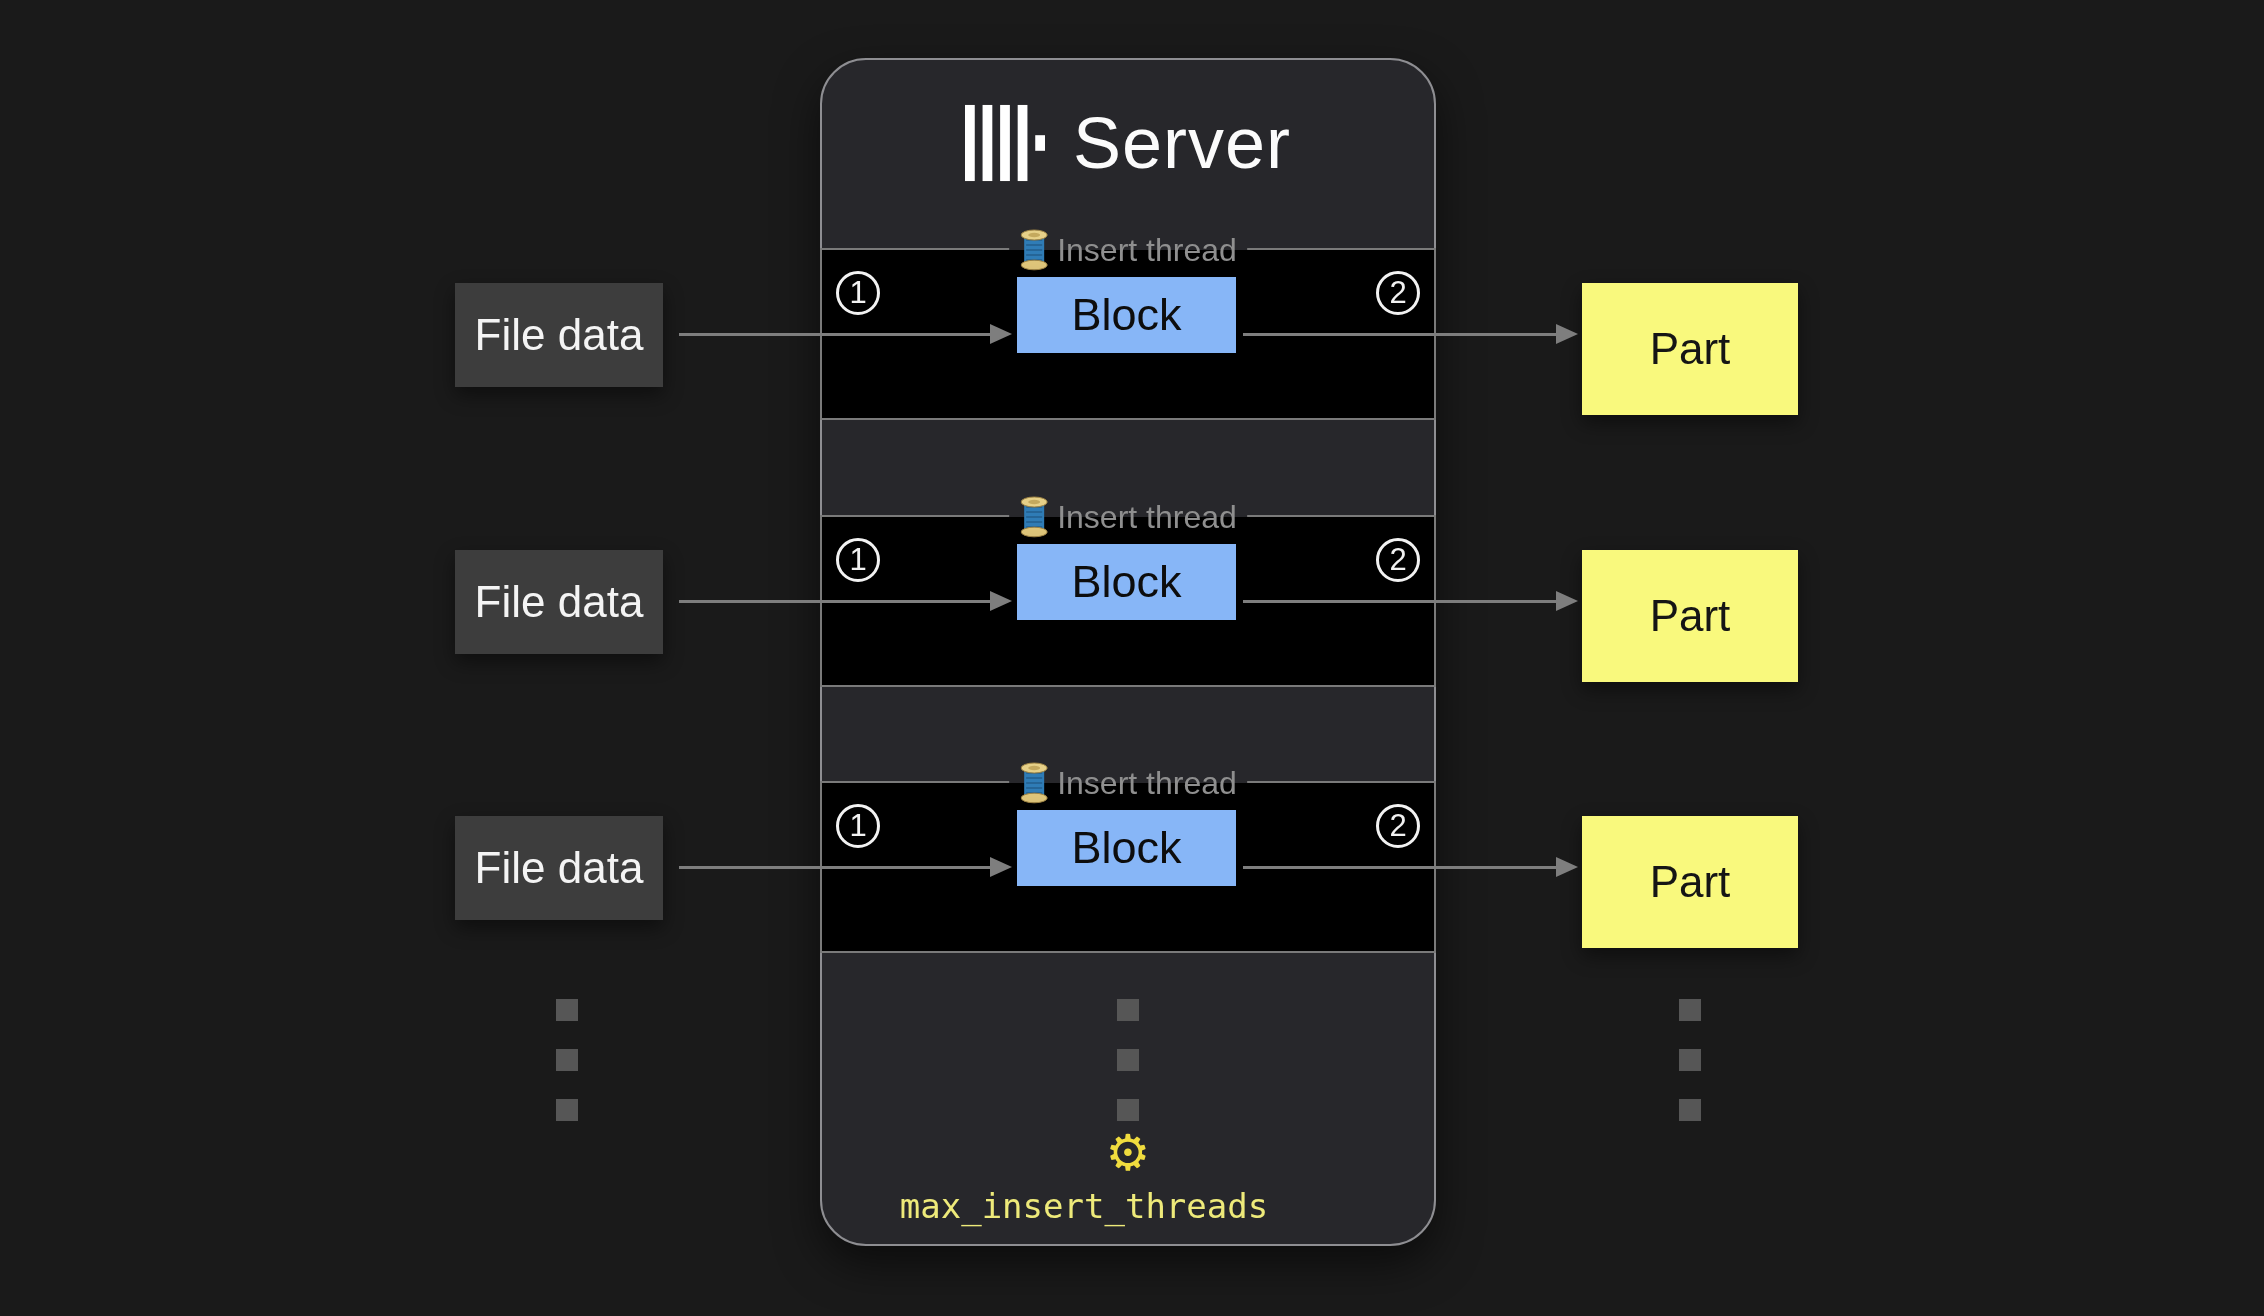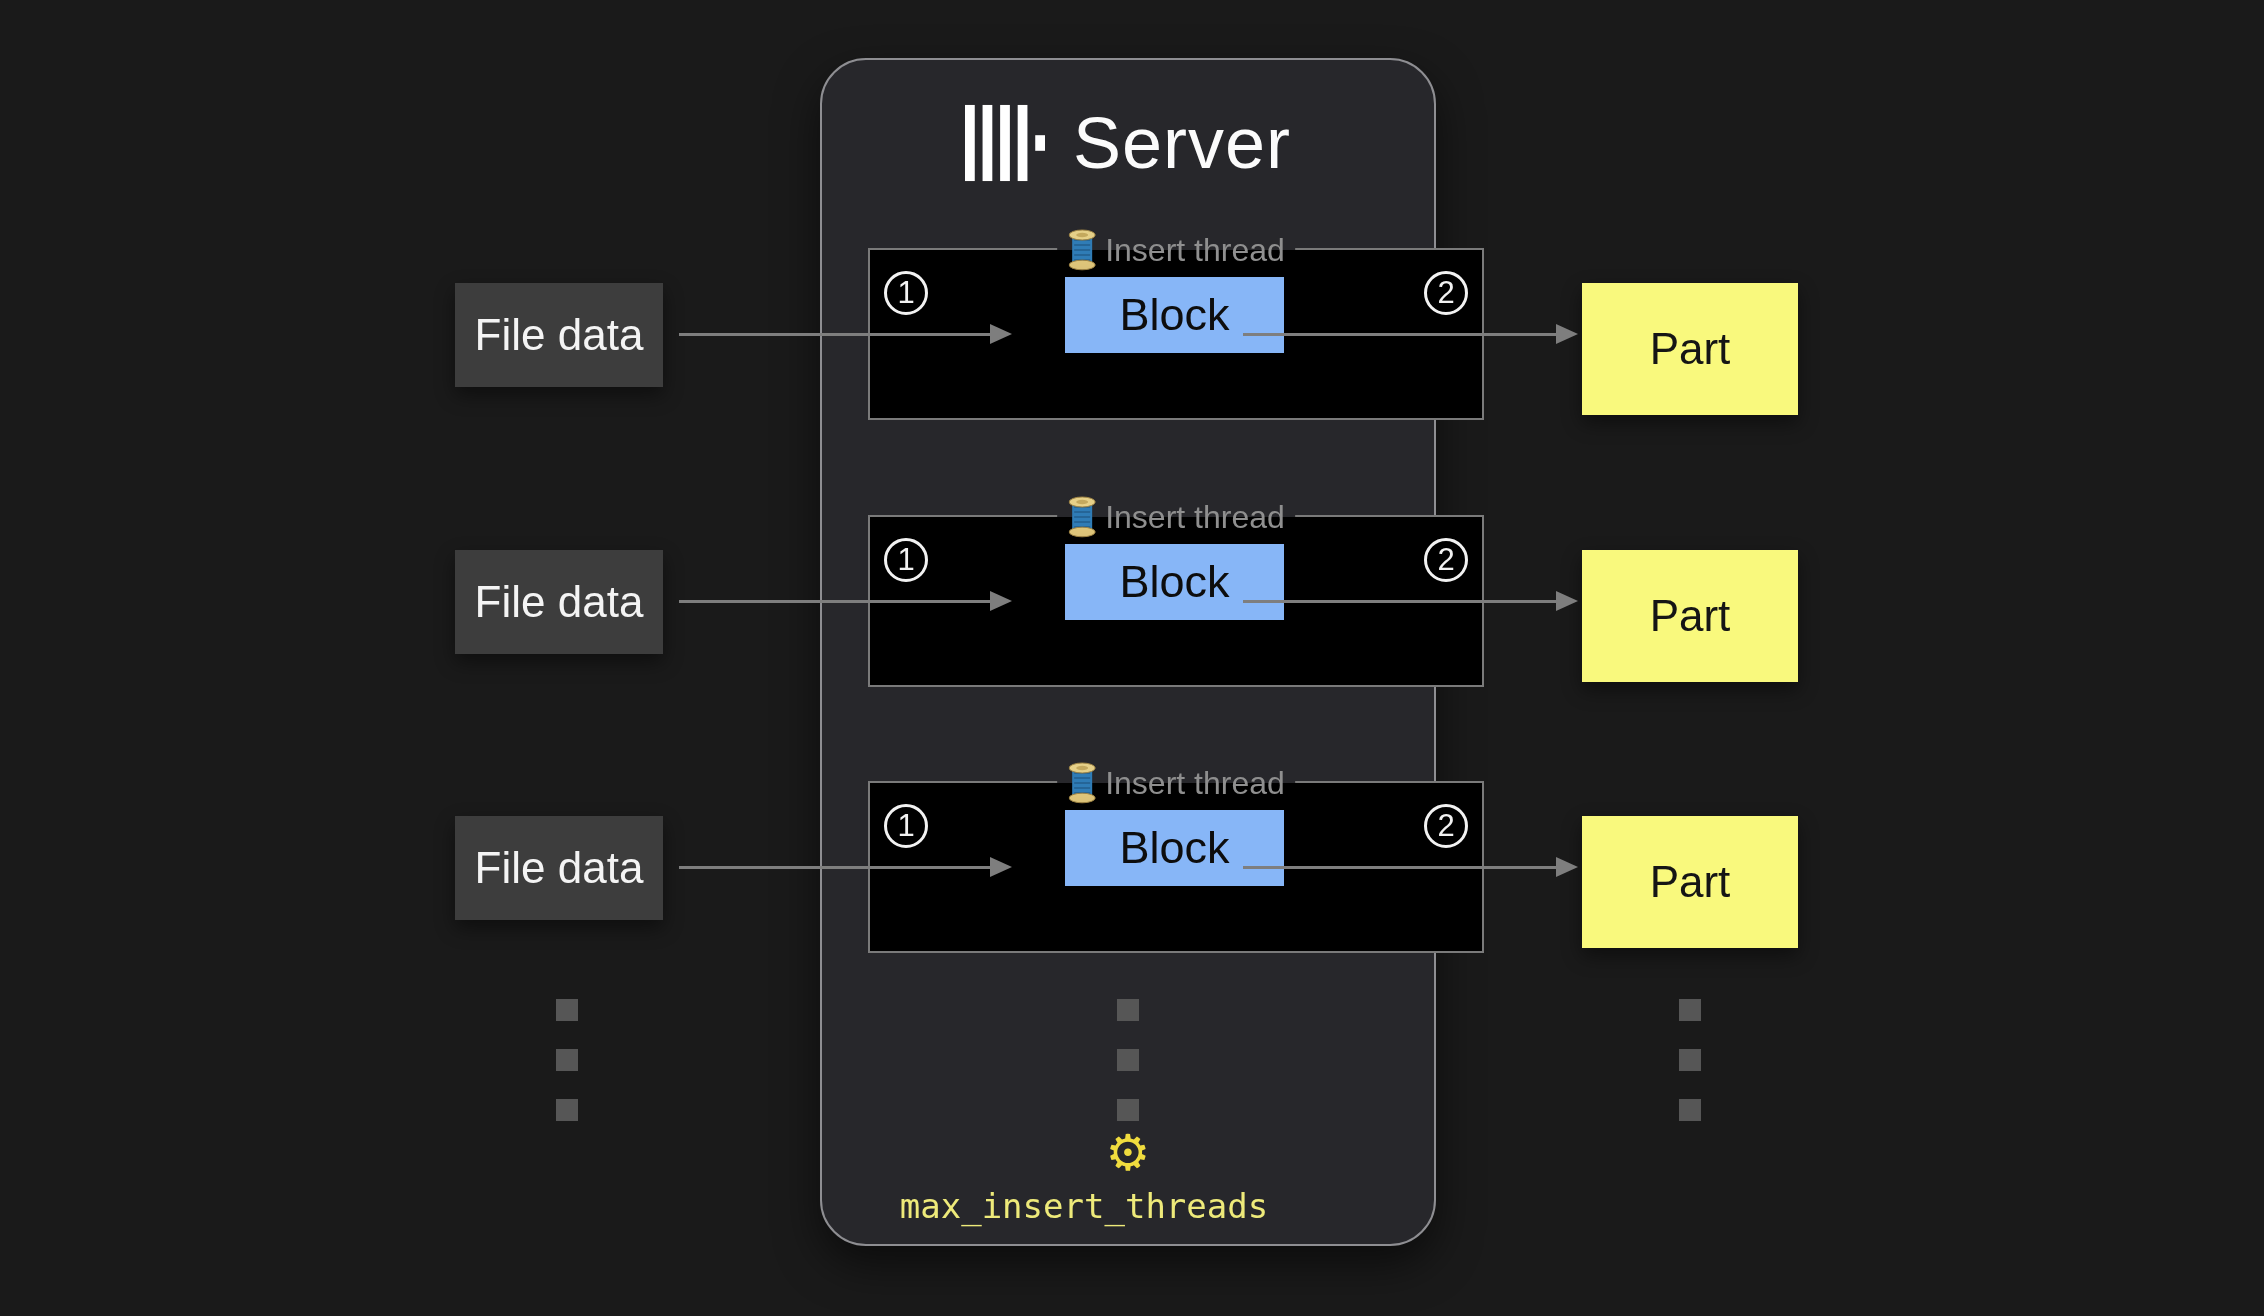--- a/index.html
+++ b/index.html
@@ -17,21 +17,21 @@
   
   .server{position:absolute;left:820px;top:58px;width:616px;height:1188px;
     background:var(--server-bg);border:2px solid var(--server-border);border-radius:46px;
     box-shadow:0 18px 44px rgba(0,0,0,0.55);}
   .server-header{position:absolute;top:42px;left:0;right:0;height:82px;
     display:flex;align-items:center;justify-content:center;gap:28px;}
   .server-title{font-size:72px;color:var(--title-text);letter-spacing:1px;}
 
   
   .thread-row{position:absolute;left:-2px;width:calc(100% + 4px);height:172px;
-    background:var(--row-bg);border:2px solid var(--row-border);margin-left:48px;}
+    background:var(--row-bg);border:2px solid var(--row-border);}
   .row-1{top:188px;} .row-2{top:455px;} .row-3{top:721px;}
   .legend{position:absolute;top:-22px;left:50%;transform:translateX(-50%);
     height:44px;display:flex;align-items:center;gap:8px;padding:0 10px;
     background:linear-gradient(to bottom, var(--server-bg) 50%, var(--row-bg) 50%);
     font-size:32px;color:var(--legend-text);white-space:nowrap;}
   .num-circle{position:absolute;top:21px;width:44px;height:44px;border:3px solid var(--circle);
     border-radius:50%;color:var(--circle);font-size:31px;display:flex;align-items:center;justify-content:center;}
   .num-circle.in{left:14px;} .num-circle.out{right:14px;}
   .block-box{position:absolute;left:195px;top:27px;width:219px;height:76px;
     background:var(--block-bg);color:var(--block-text);font-size:45px;

